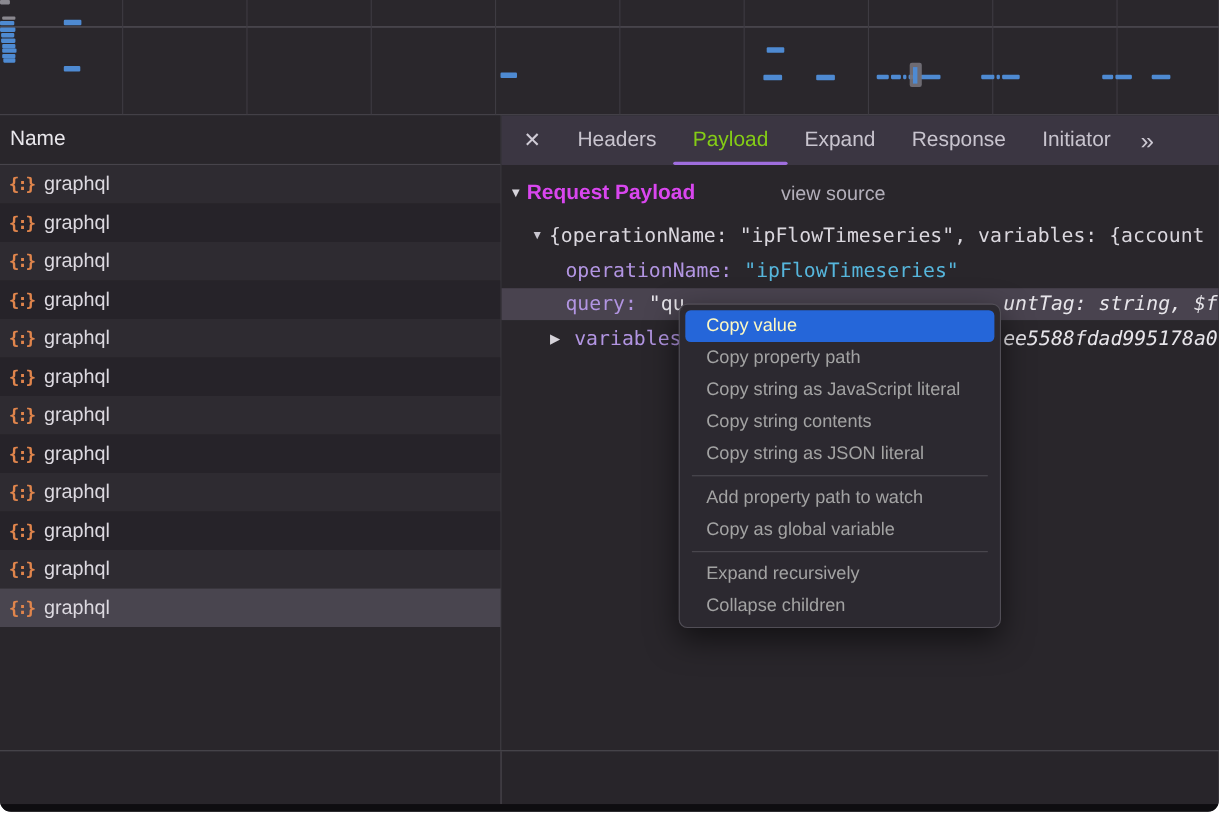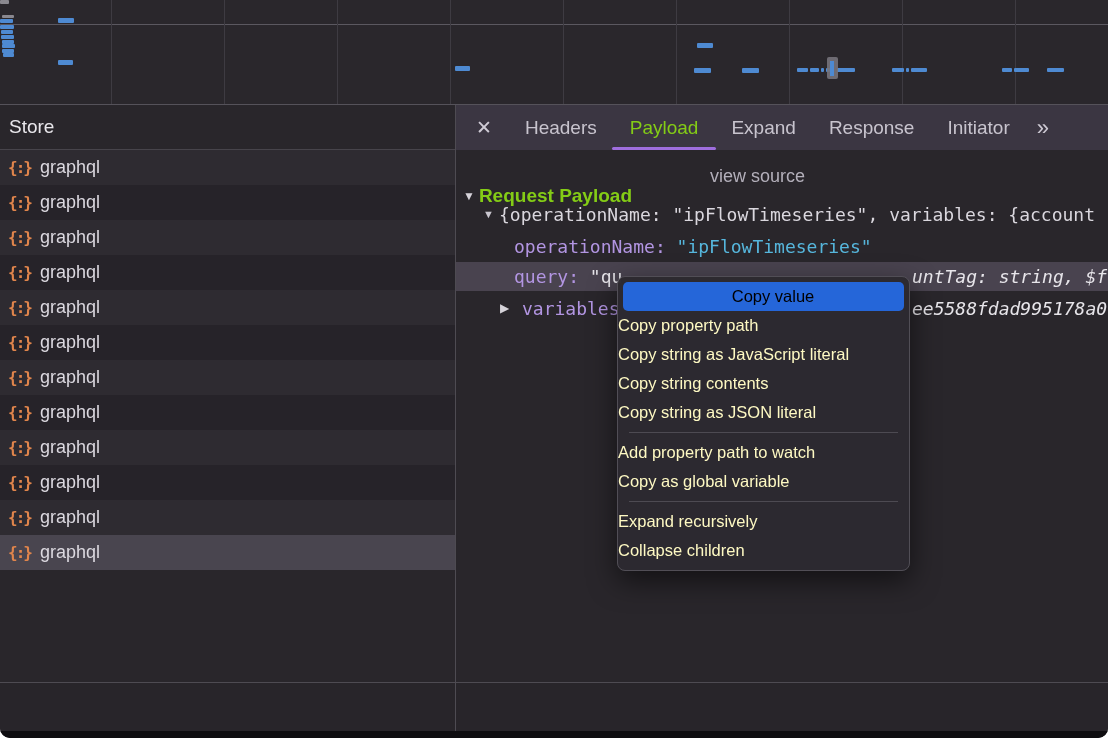--- a/index.html
+++ b/index.html
@@ -32,21 +32,21 @@
   .tabs{display:flex;align-items:center;height:100%;}
   .tab{margin-left:33px;position:relative;height:100%;display:flex;align-items:center;white-space:nowrap;}
   .tab.selected{color:#84cc16;}
   .tab.selected::after{content:"";position:absolute;left:-18px;right:-18px;bottom:0;height:3px;background:#9f6ede;border-radius:2px;}
   .overflow{margin-left:27px;font-size:22px;color:#cdc9d3;letter-spacing:-2px;}
 
   
   .payload{position:relative;height:532px;background:#29262b;}
   .section-head{position:absolute;left:7px;top:15px;display:flex;align-items:baseline;}
   .tri{font-size:12px;color:#d6d3da;margin-right:4px;position:relative;top:-2px;}
-  .sec-title{font-size:19px;font-weight:bold;color:#84cc16;margin-top:20px;}
+  .sec-title{font-size:19px;font-weight:bold;color:#d946ef;}
   .view-source{position:absolute;left:254px;top:16px;font-size:18px;color:#b3afba;white-space:nowrap;}
 
   .tree-line{position:absolute;left:0;right:0;height:29px;line-height:29px;font-family:"DejaVu Sans Mono",monospace;font-size:18px;white-space:nowrap;overflow:hidden;}
   .root-line{top:50px;color:#dad7de;}
   .root-line .caret{position:absolute;left:27px;font-size:11px;color:#c9c6cf;font-family:"Liberation Sans",sans-serif;}
   .root-line .preview{position:absolute;left:43px;}
   .op-line{top:82px;}
   .op-line .k{position:absolute;left:58px;}
   .query-line{top:112px;background:#49434f;}
   .query-line .k{position:absolute;left:58px;}
@@ -57,22 +57,22 @@
   .str{color:#56b6dc;}
   .plain{color:#e7e5ea;}
   .frag-right{position:absolute;left:456px;color:#e7e5ea;font-style:italic;}
 
   .footer-strip{position:absolute;left:0;top:682px;right:0;height:49px;background:#28252a;border-top:1px solid #4e4b52;box-sizing:border-box;}
   .footer-strip .vdiv{position:absolute;left:455px;top:0;bottom:0;width:1px;background:#4e4b52;}
   .bottom-bar{position:absolute;left:0;top:731px;right:0;bottom:0;background:#0e0d10;}
 
   
   .context-menu{position:absolute;left:617px;top:276px;width:293px;background:rgba(45,42,48,0.98);border:1px solid #514e56;border-radius:8px;box-shadow:0 10px 28px rgba(0,0,0,0.55);padding:5px 0;box-sizing:border-box;z-index:50;}
-  .menu-item{height:29px;line-height:29px;font-size:16.5px;color:#fef9c3;white-space:nowrap;}
-  .menu-item.highlighted{background:#2566d9;color:#000000;margin:0 5px;padding-left:19px;border-radius:5px;text-align:center;}
+  .menu-item{height:29px;line-height:29px;padding-left:24px;font-size:16.5px;color:#a3a3a3;white-space:nowrap;}
+  .menu-item.highlighted{background:#2566d9;color:#fef9c3;margin:0 5px;padding-left:19px;border-radius:5px;}
   .menu-sep{height:1px;background:#4d4a52;margin:5px 11px;}
 </style>
 </head>
 <body>
 
 <div class="shot">
   <div class="screen">
 
     <div class="overview">
       <div class="gridline-h"></div>
@@ -115,21 +115,21 @@
           <div class="wbar" style="left: 1002px; top: 68px; width: 10px; height: 4px;"></div>
           <div class="wbar" style="left: 1014px; top: 68px; width: 15px; height: 4px;"></div>
           <div class="wbar" style="left: 1047px; top: 68px; width: 17px; height: 4px;"></div>
         </div>
       <div class="marker" id="ov-marker" style="left: 827px; top: 57px; width: 11px; height: 22px;"></div>
       <div class="marker-tick" id="ov-marker-tick" style="left: 830px; top: 61px; width: 4px; height: 15px;"></div>
     </div>
 
     <div class="left-col">
       <div class="list-header">
-        <span>Store</span>
+        <span>Name</span>
       </div>
       <div id="request-rows">
           <div class="req-row odd">
             <span class="json-icon">{:}</span>
             <span>graphql</span>
           </div>
           <div class="req-row even">
             <span class="json-icon">{:}</span>
             <span>graphql</span>
           </div>

